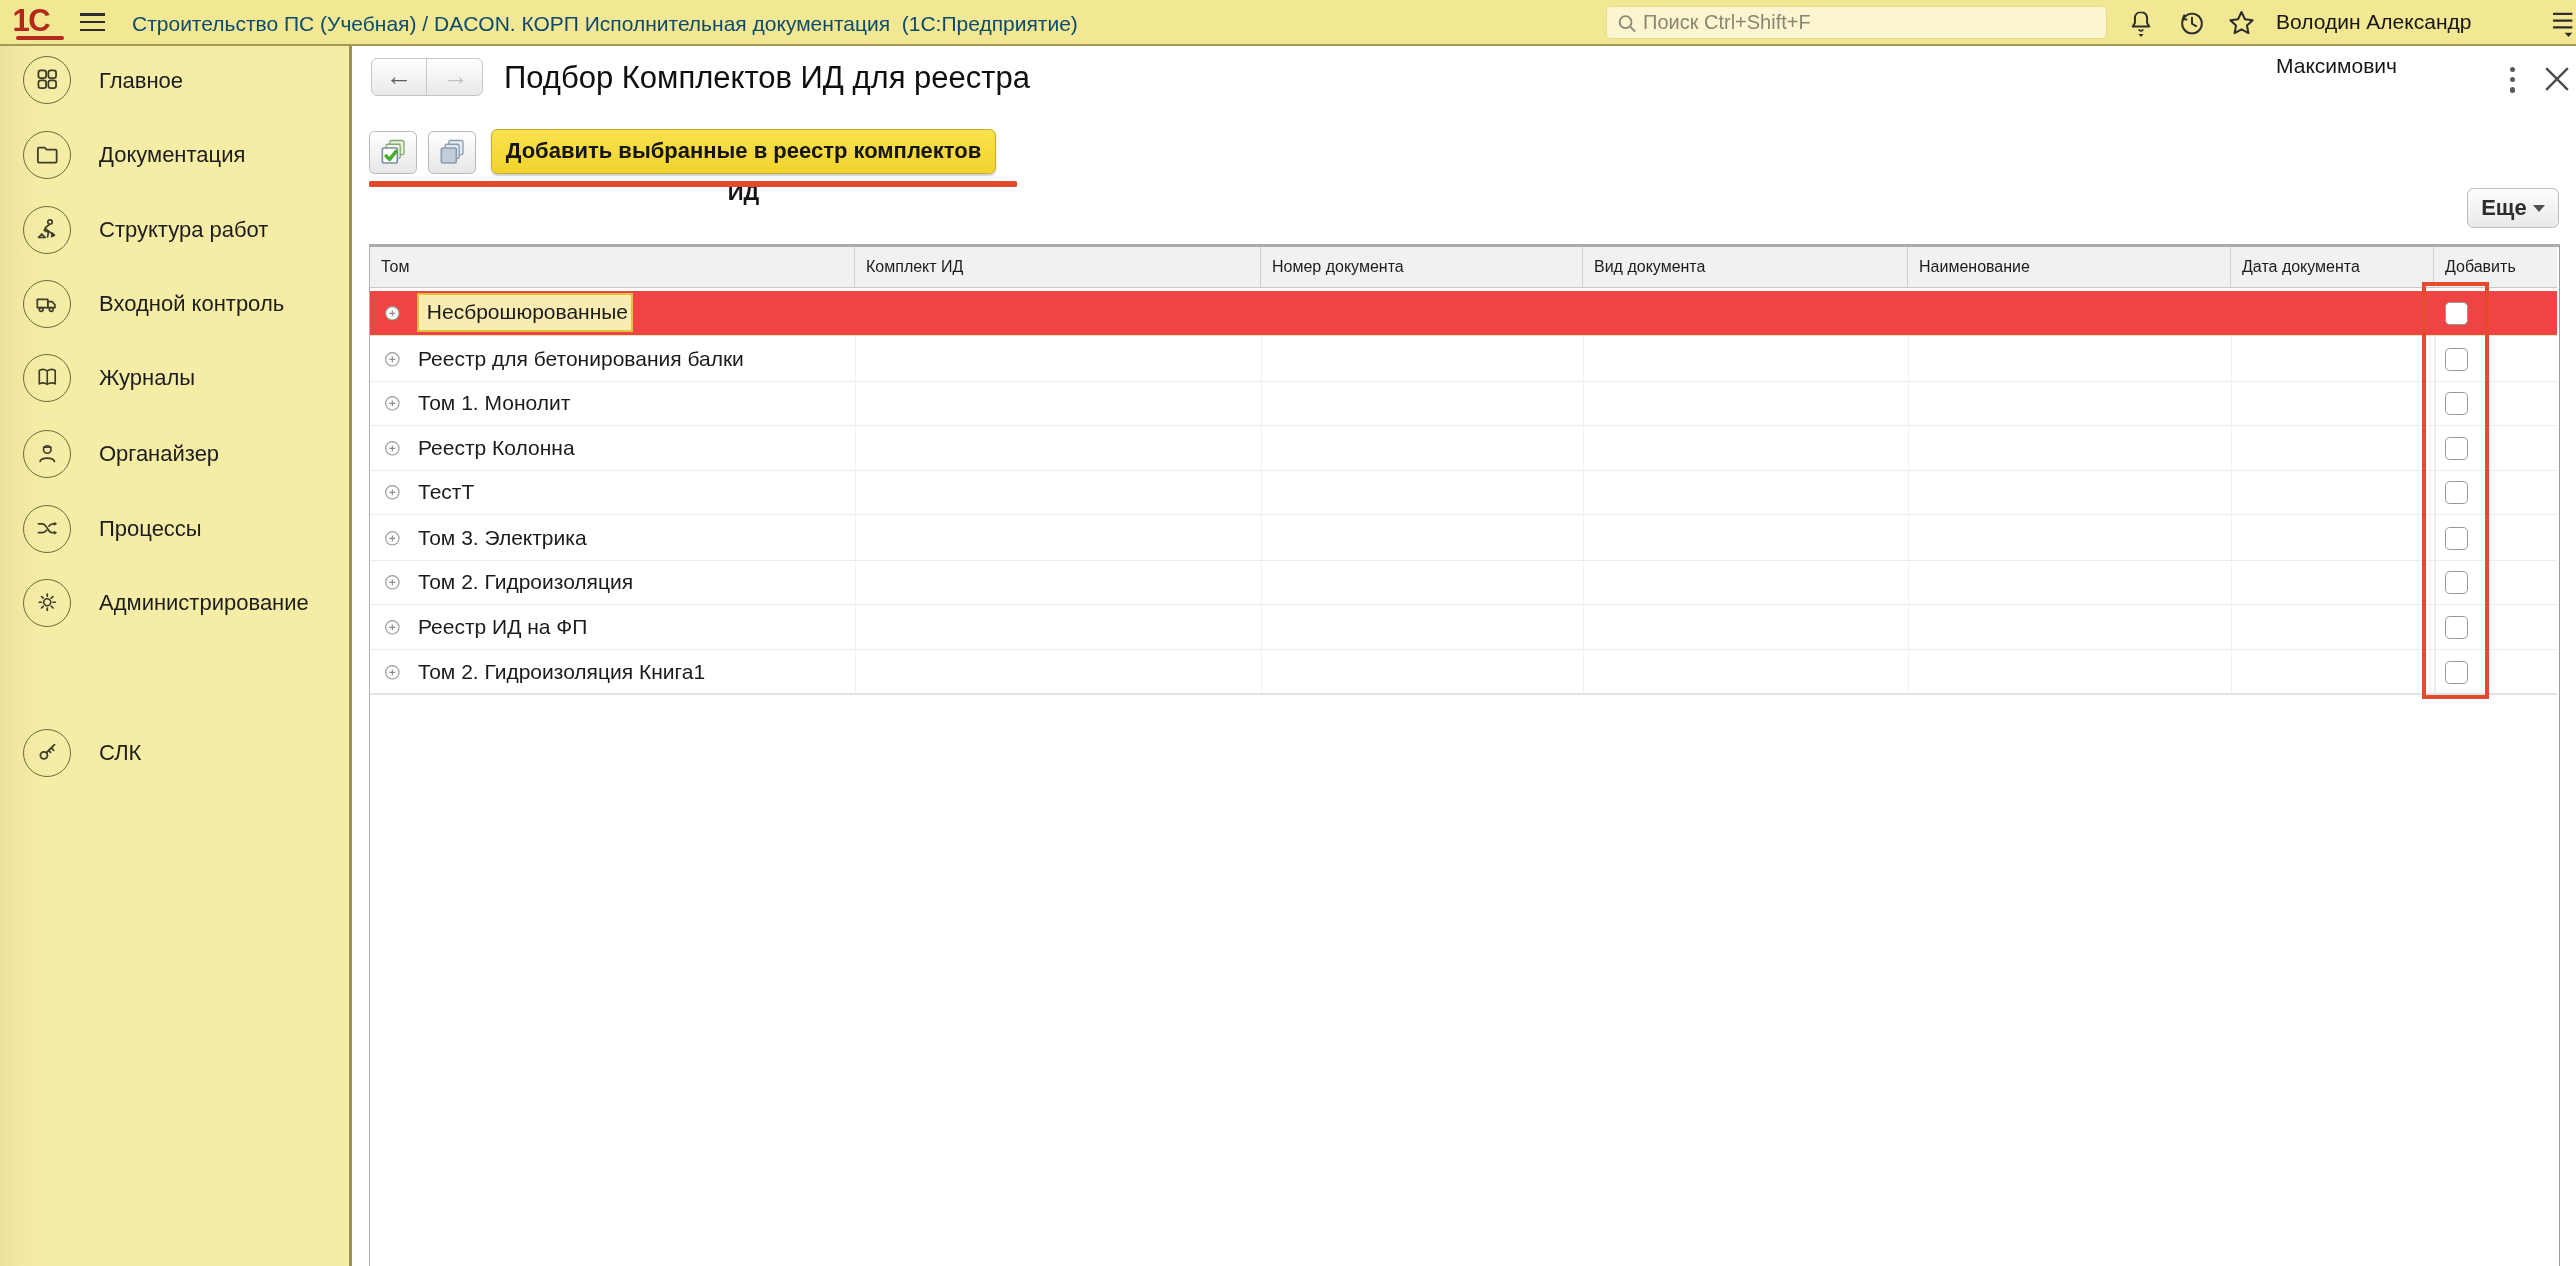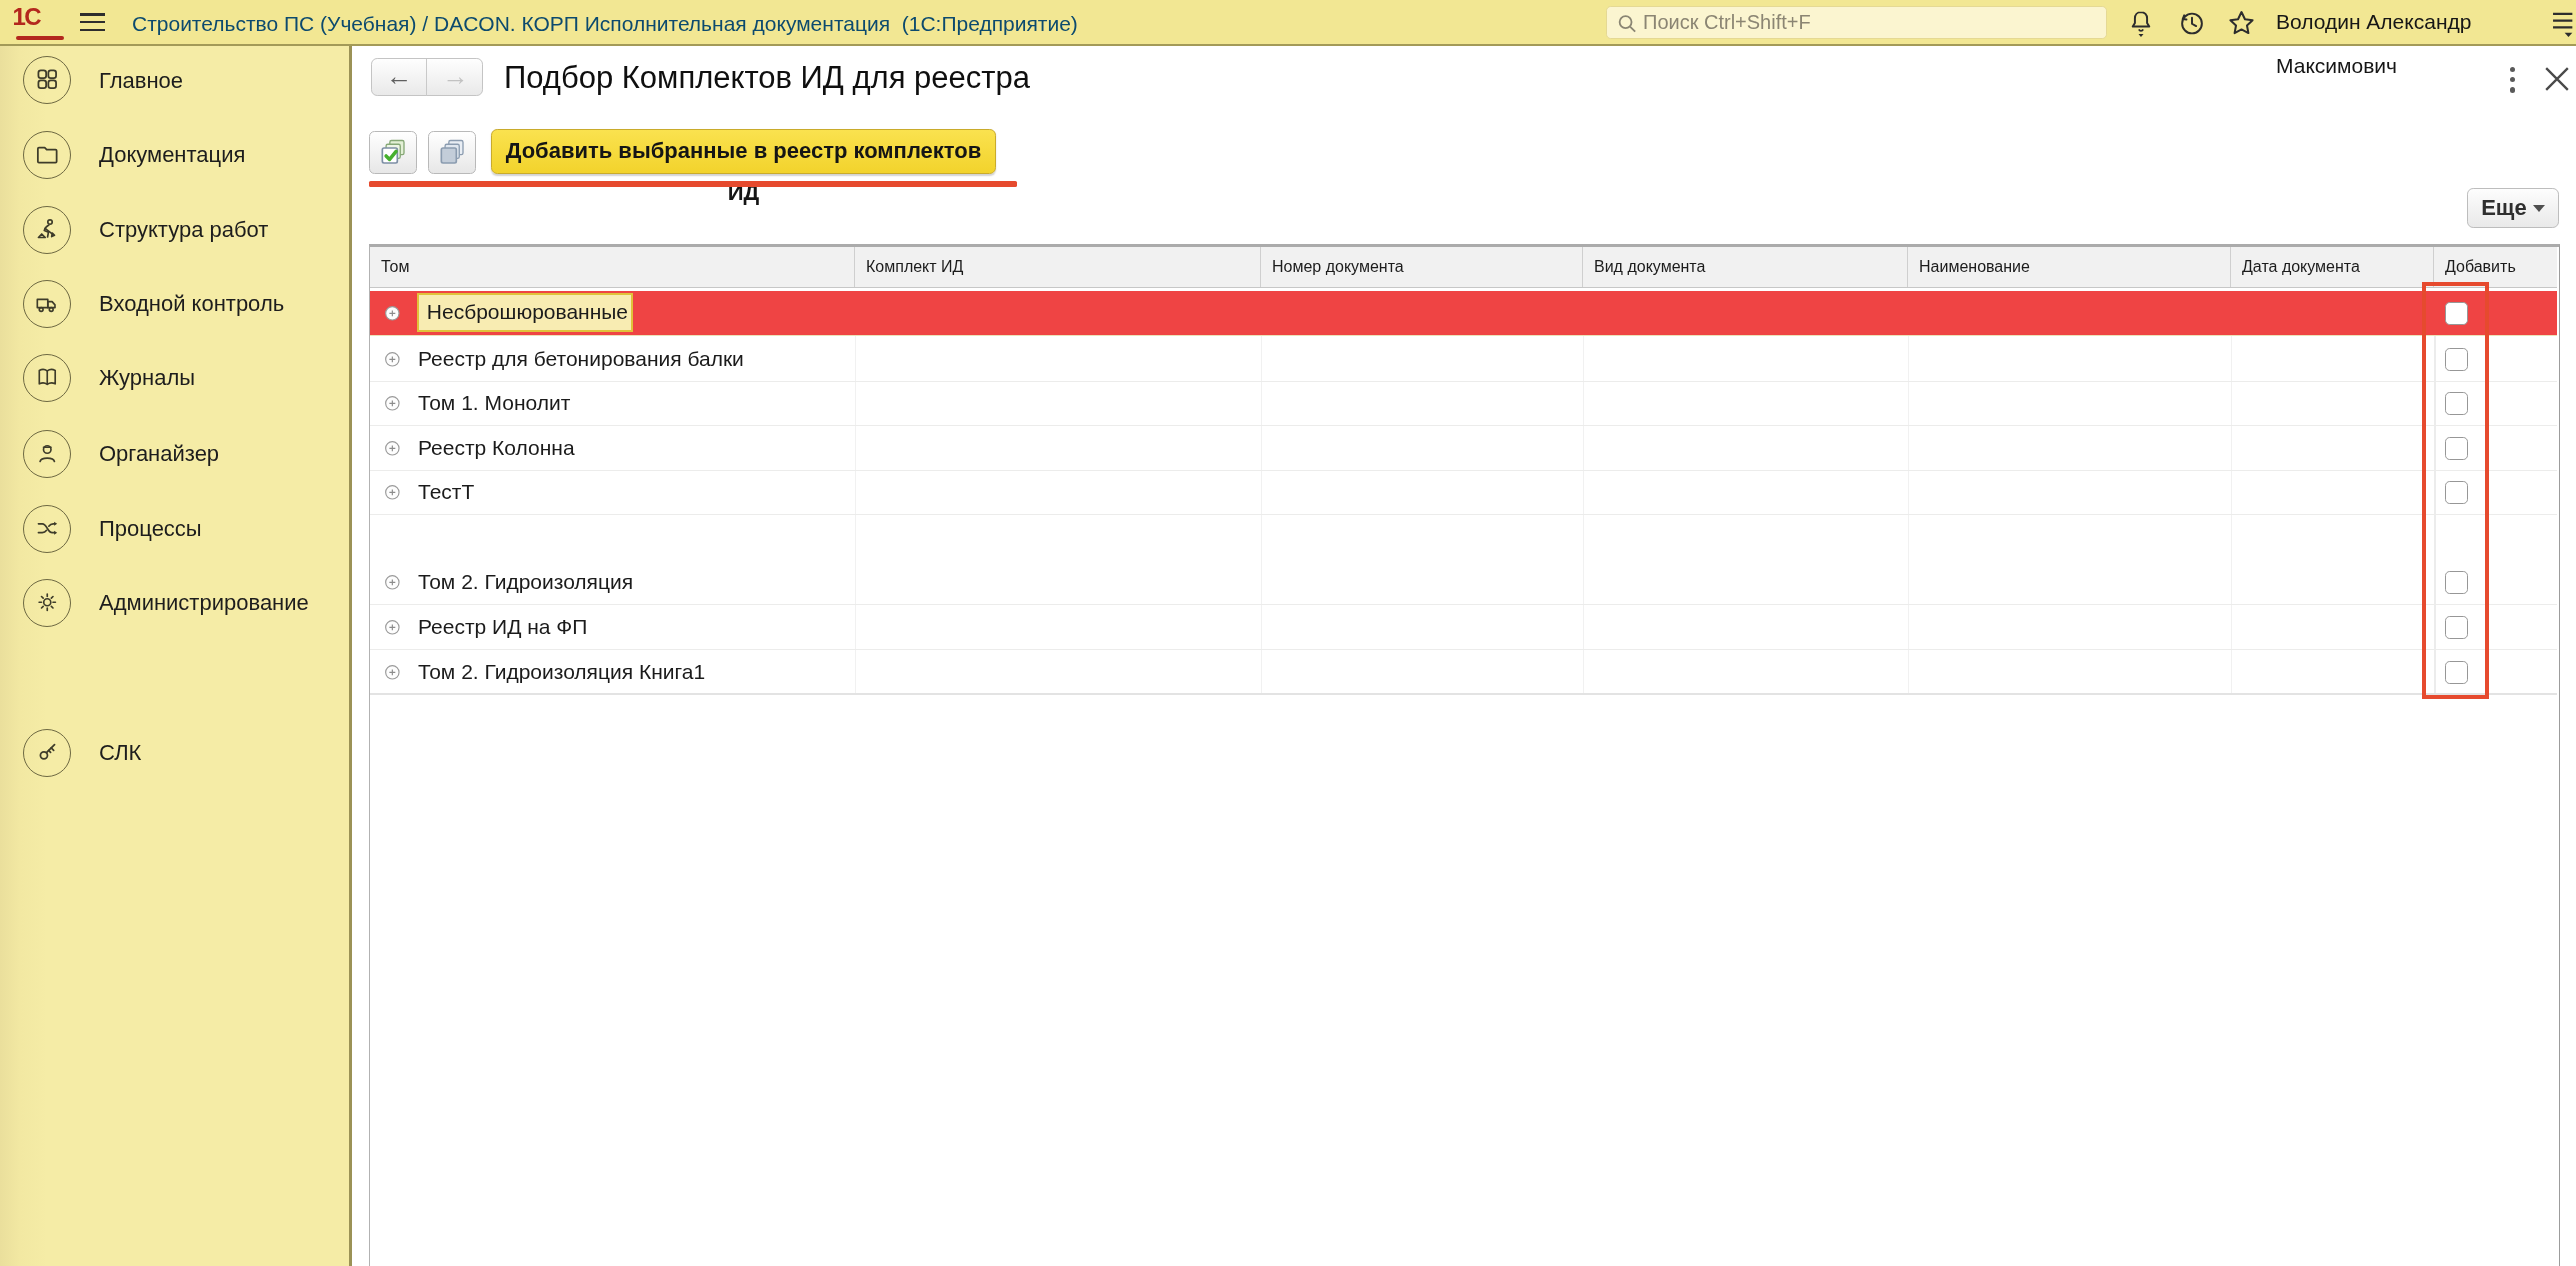--- a/index.html
+++ b/index.html
@@ -4,21 +4,21 @@
 <style>
   * { margin:0; padding:0; box-sizing:border-box; }
   html,body { width:2576px; height:1266px; }
   body { font-family:"Liberation Sans", sans-serif; color:#1b1b1b; }
   .screen { position:absolute; top:0; left:0; width:2576px; height:1266px; background:#ffffff; overflow:hidden; }
 
   
   .topbar { position:absolute; top:0; left:0; width:2576px; height:44px; background:#f2e793; }
   .topbar-border { position:absolute; top:44px; left:0; width:2576px; height:2.3px; background:#a39a58; }
   .logo { position:absolute; left:12.5px; top:3.1px; width:55px; height:37px; color:#b3271d; }
-  .logo-txt { position:absolute; left:0; top:0; font-size:24px; font-weight:700; letter-spacing:-1.6px; }
+  .logo-txt { position:absolute; left:0; top:0; font-size:31px; font-weight:700; letter-spacing:-1.6px; }
   .logo-bar { position:absolute; left:3.1px; top:33px; width:48px; height:3.9px; background:#b3271d; border-radius:2.3px; }
   .burger { position:absolute; left:80px; top:11.7px; width:25px; height:20px; cursor:pointer; }
   .burger i { position:absolute; left:0; width:25px; height:2.3px; background:#2d2d2d; display:block; }
   .burger i:nth-child(1){top:1.6px;} .burger i:nth-child(2){top:9.3px;} .burger i:nth-child(3){top:17px;}
   .app-title { position:absolute; left:132px; top:2px; height:44px; line-height:44px; font-size:21px; color:#0c4a6e; white-space:pre; }
   .search { position:absolute; left:1606px; top:5.5px; width:501px; height:33px; background:#fbf5d0; border:0.8px solid #e5d994; border-radius:4.7px; }
   .search svg { position:absolute; left:7.8px; top:5.5px; }
   .search input { position:absolute; left:36px; top:0; width:452px; height:31px; border:none; outline:none; background:transparent; font-family:"Liberation Sans",sans-serif; font-size:20px; color:#4d4a3a; }
   .search input::placeholder { color:#8b8573; opacity:1; }
   .tb-ico { position:absolute; top:7.8px; width:28px; height:31px; cursor:pointer; }
@@ -338,20 +338,29 @@
     <div class="trow" style="top:223px;">
       <span class="tree-toggle">
         <svg width="18.7" height="18.7" viewBox="0 0 24 24">
             <circle cx="12" cy="12" r="8.6" fill="#fdfdfd" stroke="#9a9a9a" stroke-width="1.5"></circle>
             <path d="M8.2 12 h7.6 M12 8.2 v7.6" stroke="#8c8c8c" stroke-width="1.5"></path>
           </svg></span>
       <span class="tcell-label">ТестТ</span>
       <span class="cbx"></span>
     </div>
 
+    <div class="trow" style="top:269px;">
+      <span class="tree-toggle">
+        <svg width="18.7" height="18.7" viewBox="0 0 24 24">
+            <circle cx="12" cy="12" r="8.6" fill="#fdfdfd" stroke="#9a9a9a" stroke-width="1.5"></circle>
+            <path d="M8.2 12 h7.6 M12 8.2 v7.6" stroke="#8c8c8c" stroke-width="1.5"></path>
+          </svg></span>
+      <span class="tcell-label">Том 3. Электрика</span>
+      <span class="cbx"></span>
+    </div>
 
     <div class="trow" style="top:313px;text-align:center;">
       <span class="tree-toggle">
         <svg width="18.7" height="18.7" viewBox="0 0 24 24">
             <circle cx="12" cy="12" r="8.6" fill="#fdfdfd" stroke="#9a9a9a" stroke-width="1.5"></circle>
             <path d="M8.2 12 h7.6 M12 8.2 v7.6" stroke="#8c8c8c" stroke-width="1.5"></path>
           </svg></span>
       <span class="tcell-label">Том 2. Гидроизоляция</span>
       <span class="cbx"></span>
     </div>

